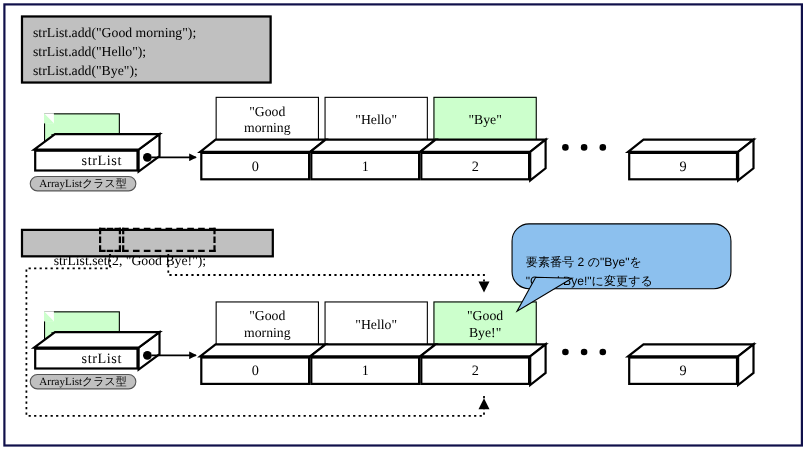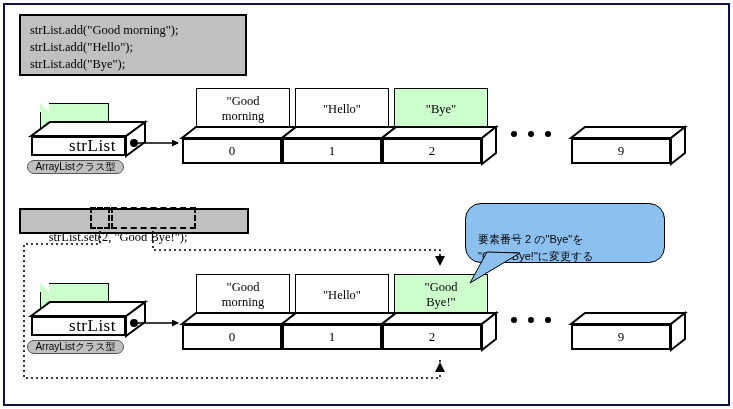--- a/index.html
+++ b/index.html
@@ -14,25 +14,25 @@
   .codebox{background:#c0c0c0;border:2px solid #000;box-sizing:border-box;
            font-family:"Liberation Serif",serif;color:#000;}
   .codebox .ln{white-space:pre;font-size:12.5px;line-height:17px;}
 
   
   .dashbox{position:absolute;border:2px dashed #000;box-sizing:border-box;}
 
   
   .varname{position:absolute;background:#fff;border:2px solid #000;
            box-sizing:border-box;display:flex;align-items:center;
-           justify-content:center;font-size:17px;letter-spacing:.5px;padding-left:28px;}
+           justify-content:center;font-size:13px;letter-spacing:.5px;padding-left:28px;}
   .typelabel{position:absolute;background:#c0c0c0;border:1px solid #555;
              border-radius:7px;box-sizing:border-box;display:flex;
              align-items:center;justify-content:center;
-             font-family:Liberation Sans, sans-serif;font-size:10px;
+             font-family:Liberation Serif, serif;font-size:10px;
              color:#000;white-space:nowrap;}
   .note{position:absolute;background:#ccffcc;border:1px solid #000;
         box-sizing:border-box;font-family:"Liberation Sans",sans-serif;
         font-size:9.5px;line-height:11px;color:#000;padding:6px 2px 2px 5px;
         white-space:pre-line;}
   .notefold{position:absolute;width:0;height:0;
             border-left:9px solid #ccffcc;border-top:9px solid #fff;}
 
   
   .cell{position:absolute;background:#fff;border:2px solid #000;

